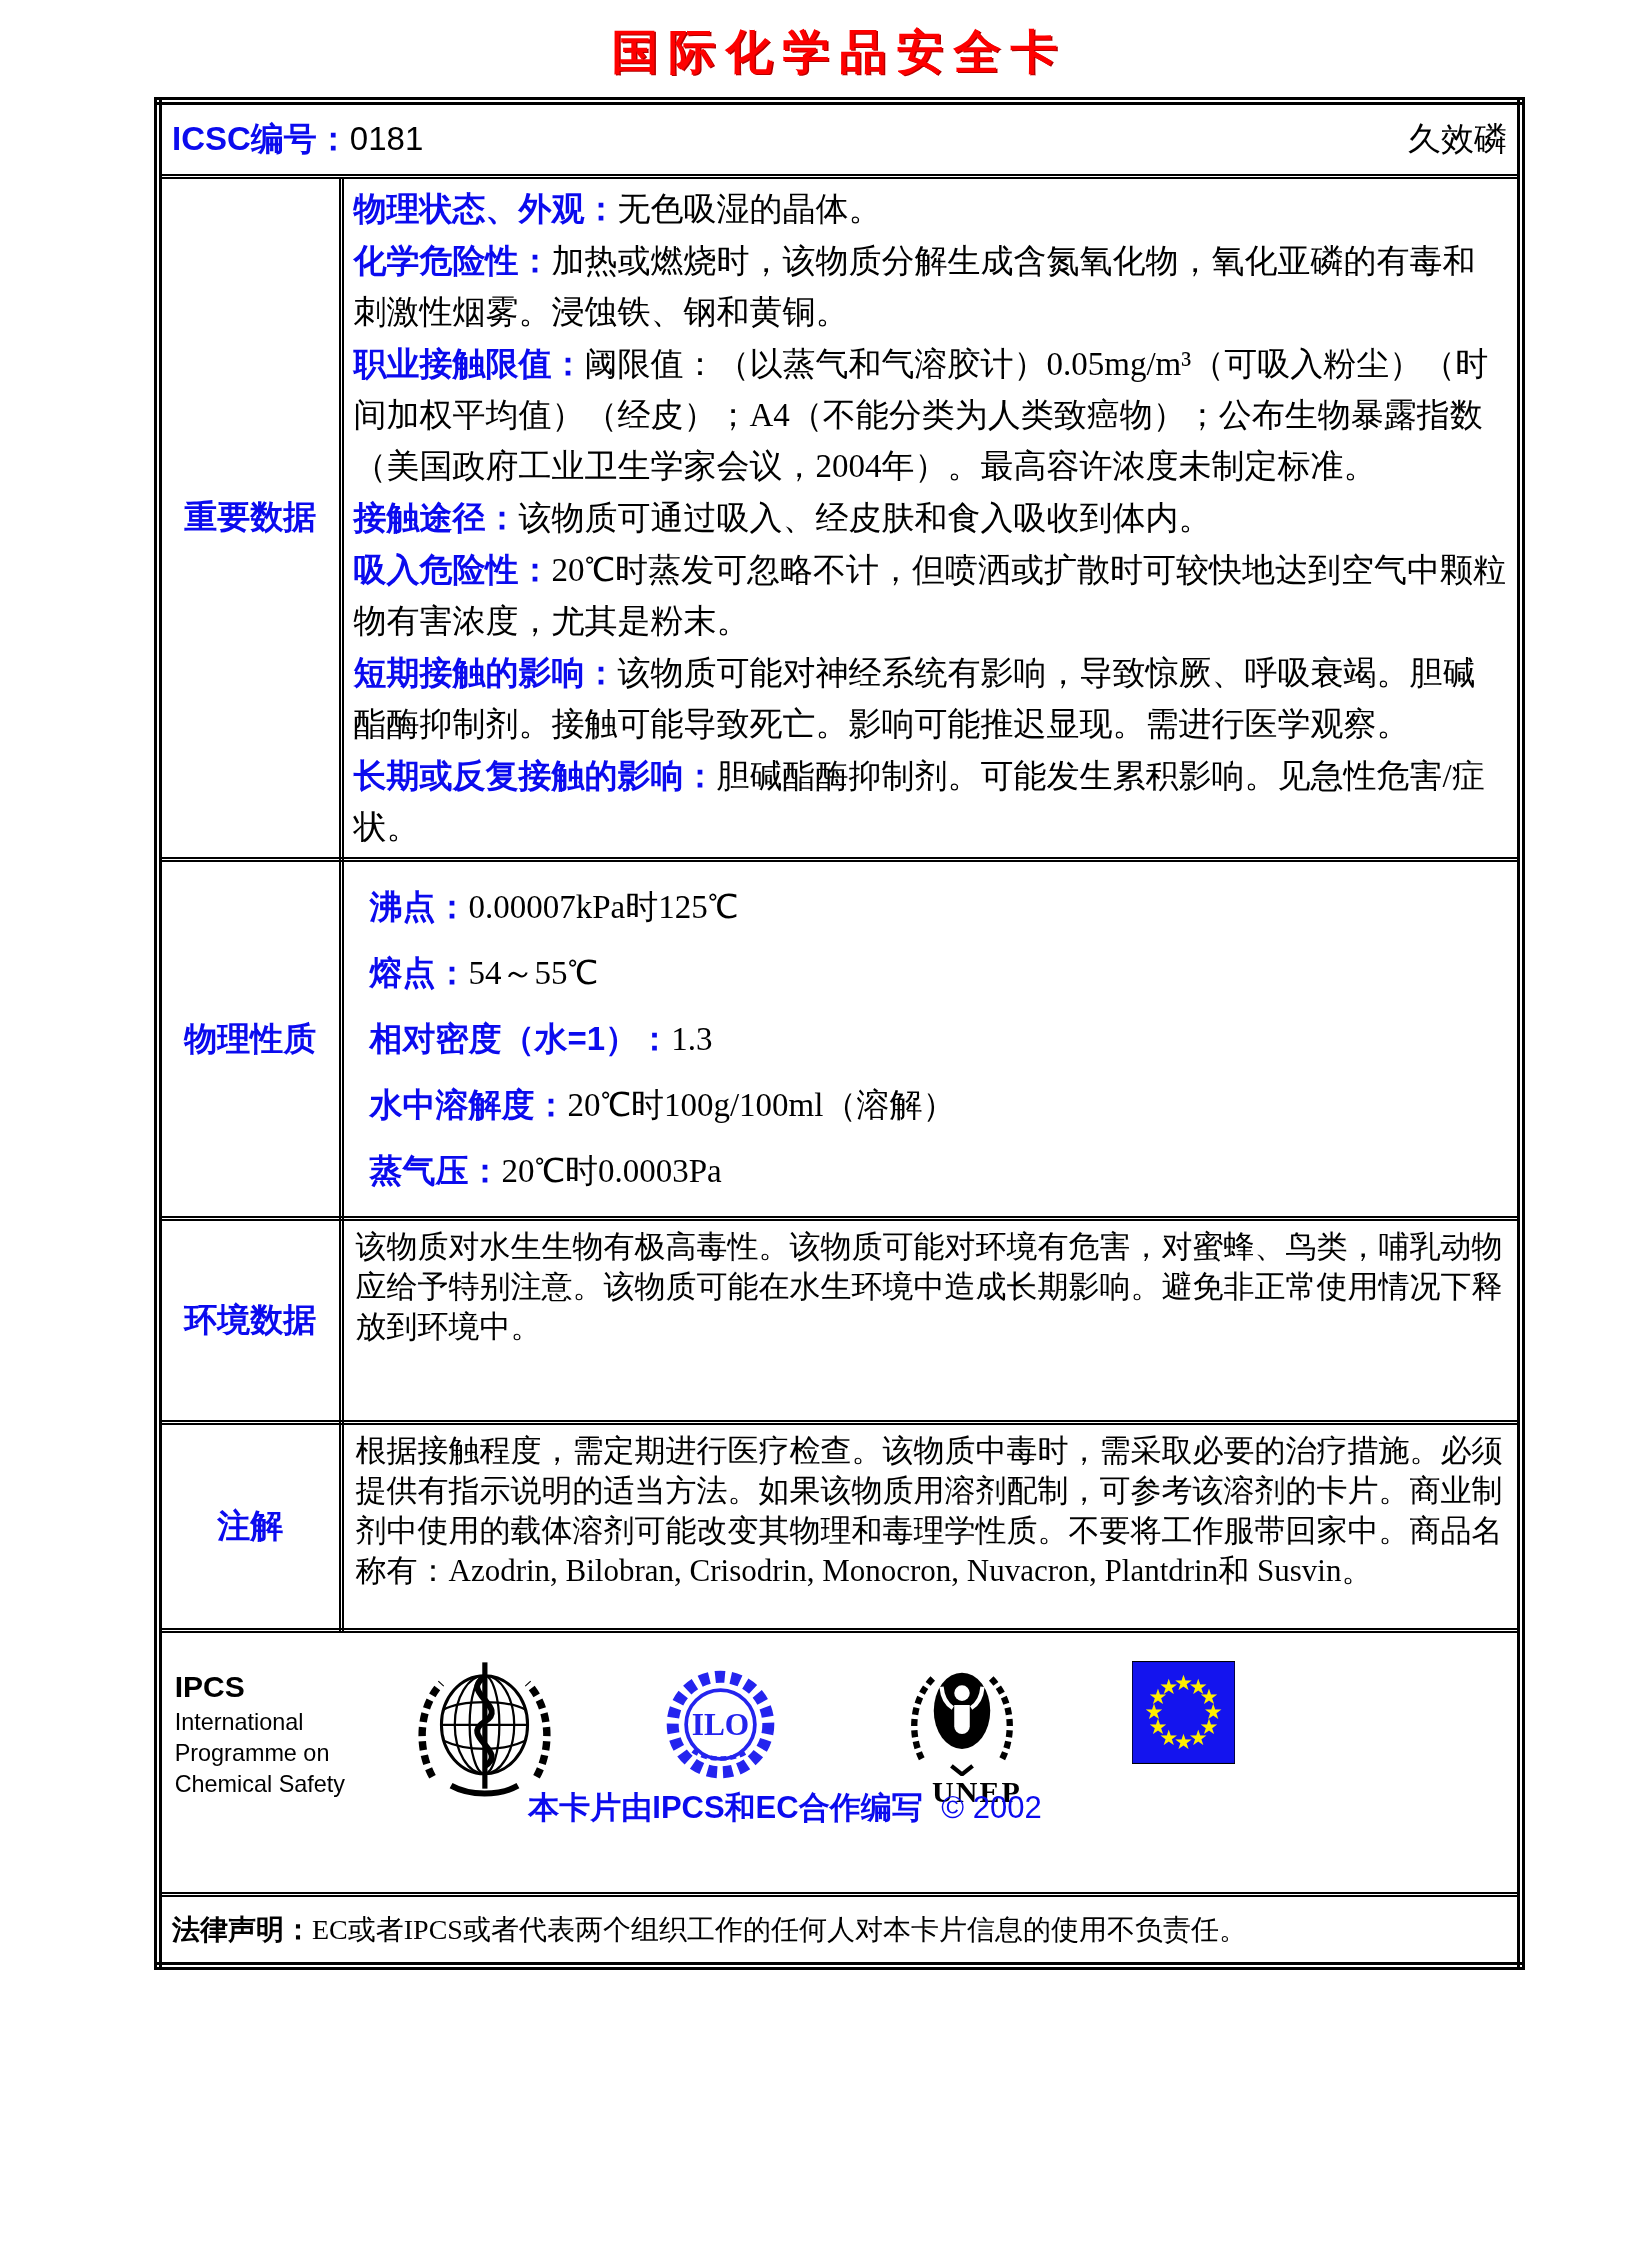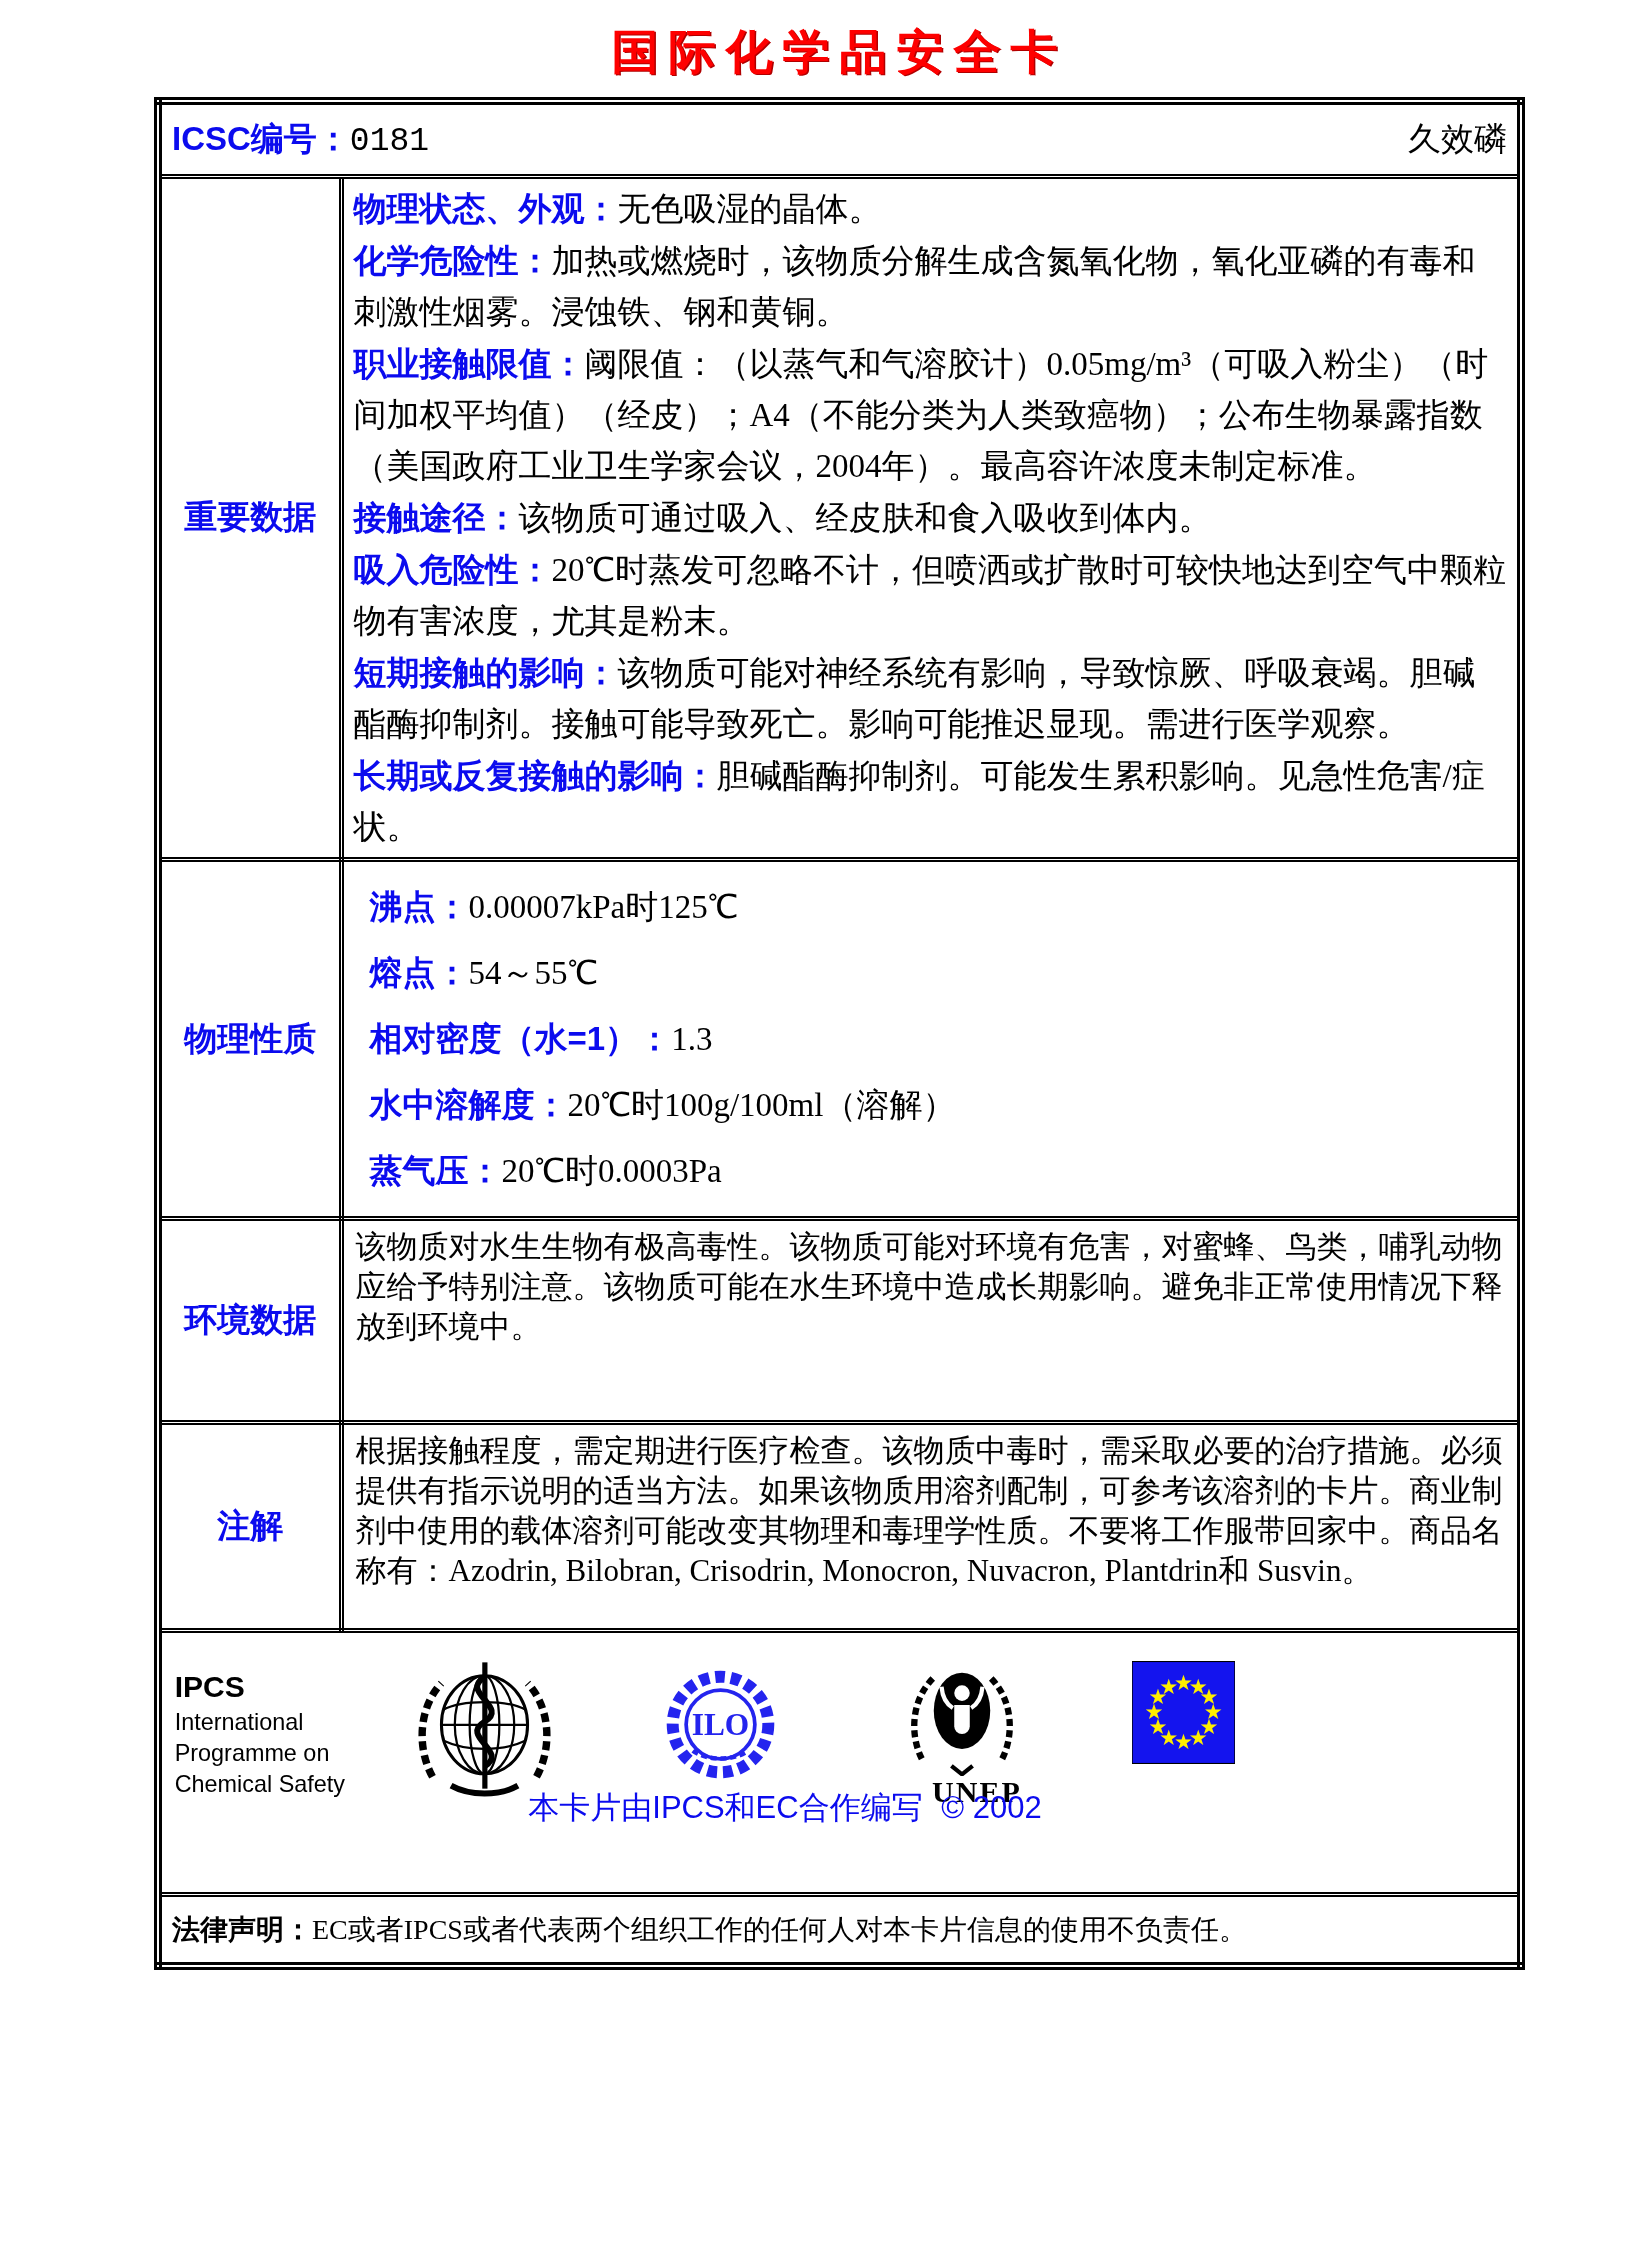--- a/index.html
+++ b/index.html
@@ -15,21 +15,21 @@
   td{border:5.7px double #000;box-sizing:border-box;vertical-align:top;
      overflow:hidden;padding:4.2px 10px;}
   col.c-label{width:183px;}
   .label-cell{vertical-align:middle;text-align:center;
               font-family:"Liberation Sans",sans-serif;font-weight:bold;
               font-size:33px;color:#0b0bee;padding:0 2.8px;}
   .header-cell{height:75px;vertical-align:middle;}
   .header-flex{display:flex;justify-content:space-between;align-items:center;
                font-size:33px;}
   .key{font-family:"Liberation Sans",sans-serif;font-weight:bold;color:#0b0bee;}
-  .serif{font-family:Liberation Mono, monospace;color:#000;}
+  .serif{font-family:Liberation Sans, sans-serif;color:#000;}
   .content-cell{font-size:33px;}
   .row-important td{height:665px;}
   .row-phys td{height:340px;}
   .row-env td{height:204px;}
   .row-notes td{height:208px;}
   .row-extra td{height:51px;}
   .row-logos td{height:203px;padding:0;}
   .row-legal td{height:71px;vertical-align:middle;}
   .important p{margin:0;line-height:51px;}
   .phys p{margin:16px;line-height:50px;}
@@ -45,21 +45,21 @@
   .logo{position:absolute;}
   .who-logo{left:248px;top:15.6px;}
   .ilo-logo{left:495px;top:28px;}
   .unep-logo{left:740px;top:21px;text-align:right;}
   .unep-word{font-family:"Liberation Serif",serif;font-weight:bold;
              font-size:30px;letter-spacing:2.1px;line-height:28px;color:#000;}
   .eu-flag{left:970px;top:28px;}
   .caption{position:absolute;left:0;top:154px;width:1246px;text-align:center;
            color:#0b0bee;font-size:31px;
            font-family:"Liberation Sans",sans-serif;}
-  .caption .cap-main{font-weight:normal;margin-top:10px;}
+  .caption .cap-main{font-weight:bold;margin-top:10px;}
   .caption .cap-copy{font-weight:normal;margin-left:10px;}
 </style>
 </head>
 <body>
 
 <div class="page">
 
   <h1 class="title">国际化学品安全卡</h1>
 
   <table class="card">

